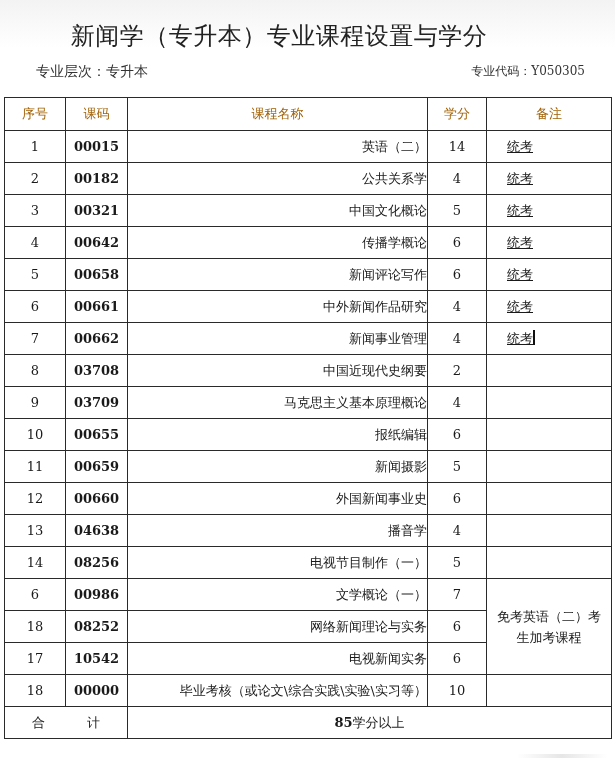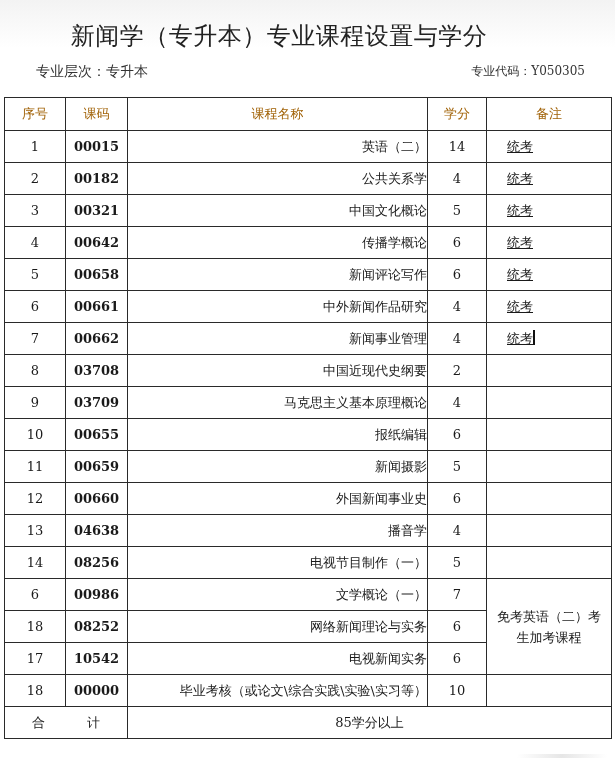--- a/index.html
+++ b/index.html
@@ -68,21 +68,21 @@
   }
   .cursor {
     display: inline-block; width: 2px; height: 15px; background: #111;
     vertical-align: -2px; margin-left: 0px;
   }
   .total-label {
     font-family: "DejaVu Sans", "Liberation Sans", sans-serif;
     text-align: center; word-spacing: 38px;
   }
   .total-value { text-align: center; }
-  .total-value .num { font-family: "DejaVu Serif", "Liberation Serif", serif; }
+  .total-value .num { font-family: "DejaVu Serif", "Liberation Serif", serif; font-weight: bold; }
   .total-value .txt { font-family: "DejaVu Sans", "Liberation Sans", sans-serif; }
   .footer-mark {
     position: absolute; right: 8px; bottom: 0px; width: 90px; height: 4px;
     background: linear-gradient(90deg, #fff, #e6e6e6, #fff);
   }
 </style>
 </head>
 <body>
 
 <div class="top-band"></div>

